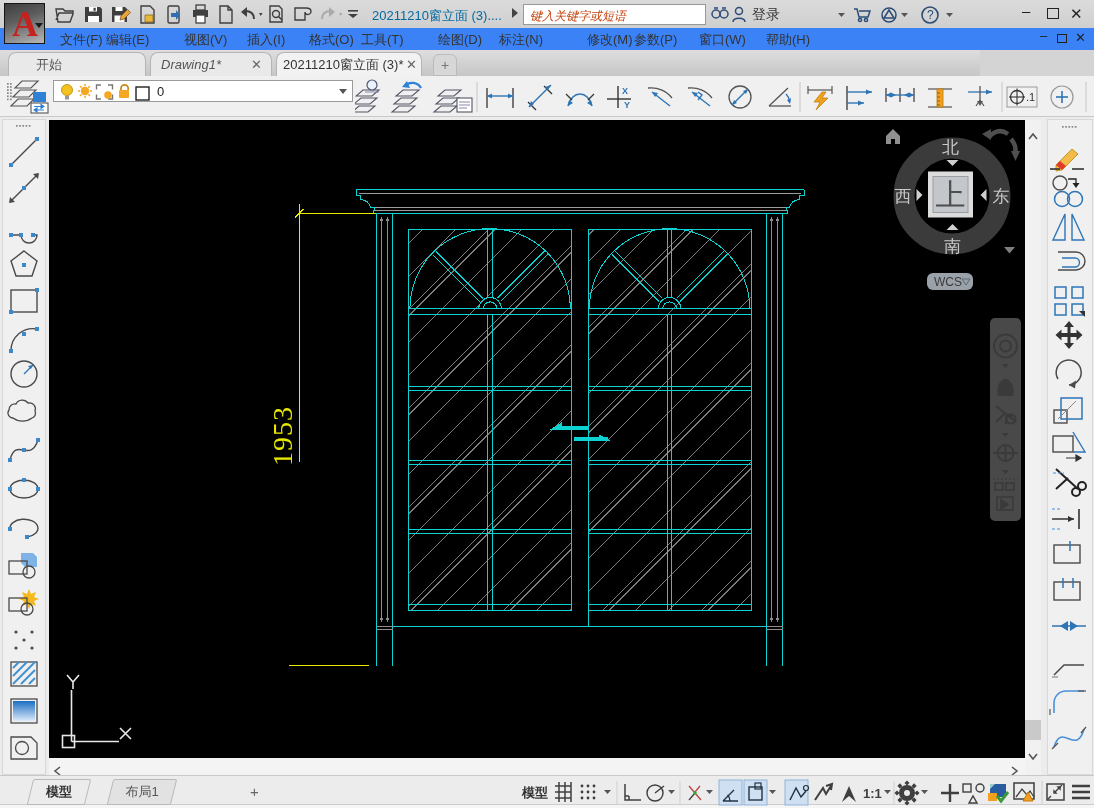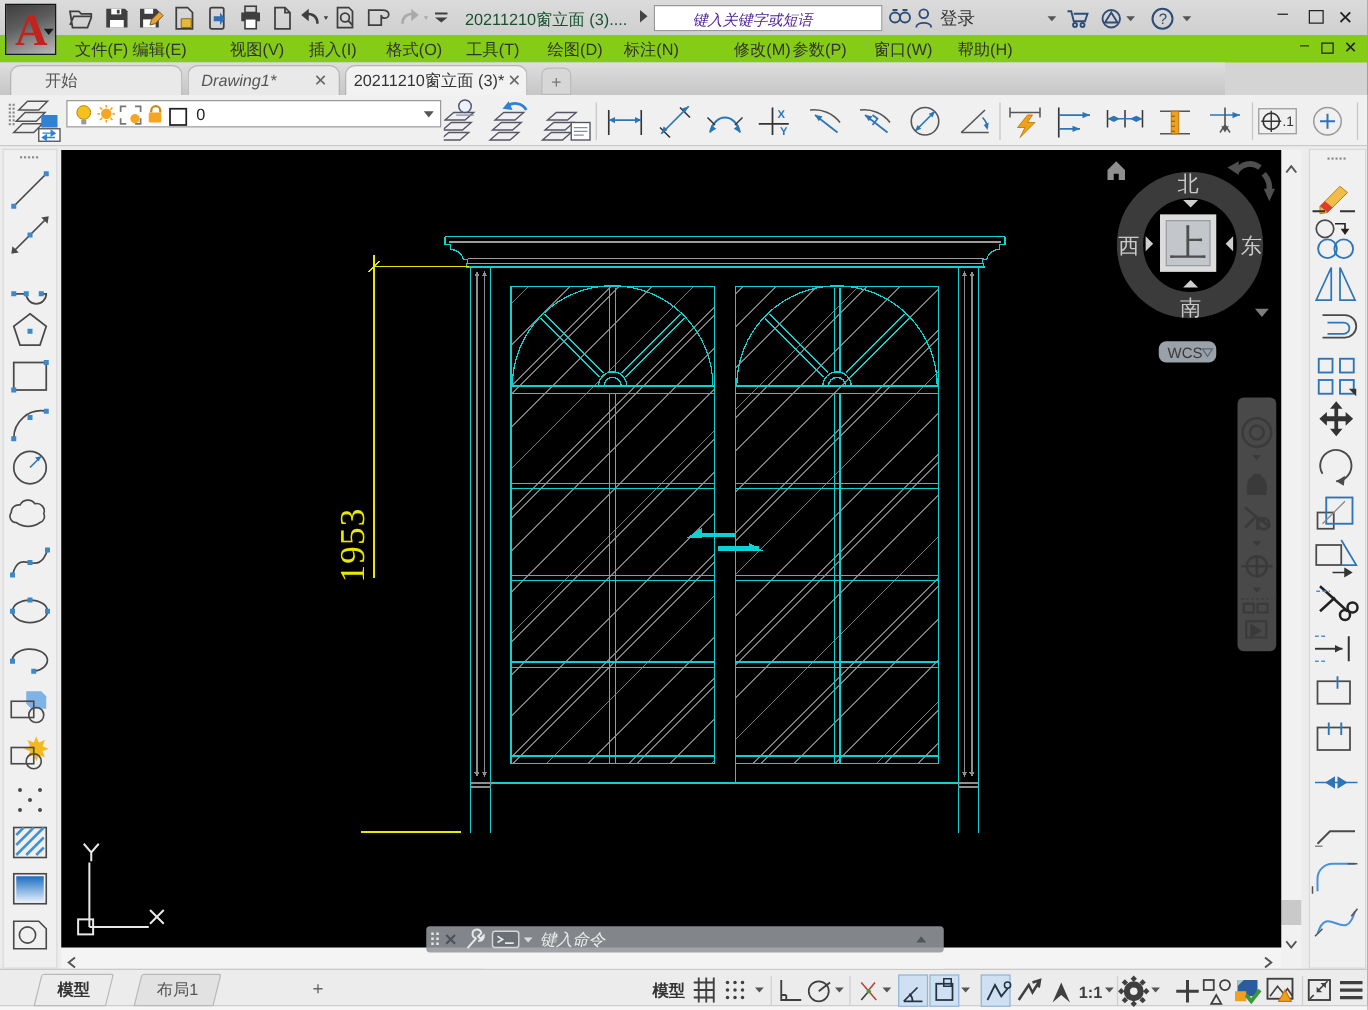--- a/index.html
+++ b/index.html
@@ -3,24 +3,24 @@
 *{margin:0;padding:0;box-sizing:border-box;}
 html,body{width:1094px;height:808px;overflow:hidden;background:#d4d4d4;
  font-family:"Liberation Sans",sans-serif;}
 .abs{position:absolute;}
 #app{position:relative;width:1094px;height:808px;}
 #titlebar{left:0;top:0;width:1094px;height:28px;background:linear-gradient(#dbdbdb,#cfcfcf);}
 #alogo{left:4px;top:3px;width:41px;height:41px;background:linear-gradient(160deg,#3e3e3e 0%,#5e5e5e 40%,#b9b9b9 100%);border:1px solid #161616;z-index:5;}
 #alogo .A{position:absolute;left:7px;top:-1px;font-size:36px;font-weight:bold;color:#c5211e;
  font-family:"Liberation Serif",serif;}
 #alogo .dd{position:absolute;right:1px;top:19px;width:0;height:0;border-left:4px solid transparent;border-right:4px solid transparent;border-top:5px solid #1a1a1a;}
-#fname{left:372px;top:7px;color:#14532d;font-size:13px;text-align:center;}
+#fname{left:372px;top:7px;color:#0369a1;font-size:13px;text-align:center;}
 #sbox{left:523px;top:4px;width:183px;height:21px;background:#fff;border:1px solid #999;}
-#sbox span{position:absolute;left:6px;top:3px;font-style:italic;color:#4c1d95;font-size:12px;margin-left:24px;}
-#menubar{left:0;top:28px;width:1094px;height:22px;background:#84cc16;font-size:13px;color:#333;}
+#sbox span{position:absolute;left:6px;top:3px;font-style:italic;color:#c2410c;font-size:12px;}
+#menubar{left:0;top:28px;width:1094px;height:22px;background:#3b82f6;font-size:13px;color:#333;}
 #menubar span{position:absolute;top:3px;}
 #tabbar{left:0;top:50px;width:980px;height:26px;background:linear-gradient(#dedede,#c6c6c6);}
 .ftab{position:absolute;top:2px;height:24px;background:#e9e9e9;border:1px solid #b5b5b5;border-bottom:none;
  border-radius:8px 8px 0 0;color:#555;font-size:13px;text-align:center;}
 .ftab.active{background:#f2f2f2;color:#333;}
 .ftab .x{color:#666;font-size:13px;}
 #tabplus{position:absolute;left:433px;top:4px;width:24px;height:22px;background:#d7d7d7;border:1px solid #bbb;border-radius:6px 6px 0 0;color:#777;font-size:14px;text-align:center;line-height:20px;}
 #ribbon{left:0;top:76px;width:1094px;height:41px;background:#f0f0f0;border-bottom:1px solid #c9c9c9;}
 #combo{position:absolute;left:53px;top:4px;width:300px;height:22px;background:#fff;border:1px solid #9a9a9a;}
 #combo .zero{position:absolute;left:103px;top:3px;font-size:13px;color:#222;}
@@ -128,21 +128,21 @@
 </svg>
     <div class="abs" style="left:1022px;top:2px;font-size:15px;color:#222">–</div>
     <div class="abs" style="left:1047px;top:8px;width:12px;height:11px;border:1.5px solid #222"></div>
     <div class="abs" style="left:1070px;top:5px;font-size:15px;color:#222">✕</div>
     <div id="menubar" class="abs">
       <span style="left:60px">文件(F)</span>
       <span style="left:106px">编辑(E)</span>
       <span style="left:184px">视图(V)</span>
       <span style="left:247px">插入(I)</span>
       <span style="left:309px">格式(O)</span>
-      <span style="left:373px">工具(T)</span>
+      <span style="left:361px">工具(T)</span>
       <span style="left:438px">绘图(D)</span>
       <span style="left:499px">标注(N)</span>
       <span style="left:587px">修改(M)</span>
       <span style="left:634px">参数(P)</span>
       <span style="left:699px">窗口(W)</span>
       <span style="left:766px">帮助(H)</span>
       <span style="left:1040px;top:0px;color:#222;">–</span>
       <span style="left:1057px;top:6px;width:10px;height:9px;border:1.4px solid #222;"></span>
       <span style="left:1075px;top:2px;color:#222;">✕</span>
     </div>
@@ -718,41 +718,20 @@
             <g stroke="#3a3a3a" fill="none" stroke-width="1.6">
               <rect x="995" y="483" width="8" height="7"></rect>
               <rect x="1006" y="483" width="8" height="7"></rect>
               <rect x="997" y="497" width="16" height="13"></rect>
               <path d="M1001,500 l7,4.5 -7,4.5 Z" fill="#3a3a3a"></path>
             </g>
           </g>
         </svg>
       </div>
     </div>
-    <div id="cmddock">
-<svg width="414" height="21" viewBox="0 0 414 21">
-<g fill="#e6e6e6">
-<rect x="4" y="5" width="2" height="2"></rect>
-          <rect x="8" y="5" width="2" height="2"></rect>
-<rect x="4" y="9" width="2" height="2"></rect>
-          <rect x="8" y="9" width="2" height="2"></rect>
-<rect x="4" y="13" width="2" height="2"></rect>
-          <rect x="8" y="13" width="2" height="2"></rect>
-</g>
-<path d="M16,7 l7,7 M23,7 l-7,7" stroke="#4e5358" stroke-width="1.8"></path>
-<g stroke="#e8e8e8" stroke-width="1.6" fill="none">
-          <path d="M33,17.5 l7,-8"></path>
-          <path d="M40,9.5 a3.5,3.5 0 1 1 4,-4 l-2.5,2.5 2,2 2.5,-2.5 a3.5,3.5 0 0 1 -4.5,4"></path>
-        </g>
-<rect x="53" y="4" width="21" height="13" rx="2" fill="#6a7075" stroke="#d5d5d5" stroke-width="1.2"></rect>
-<path d="M57,8 l4,2.5 -4,2.5 M63,13.5 h7" stroke="#e8e8e8" stroke-width="1.4" fill="none"></path>
-<path d="M78,9 l7,0 -3.5,4 Z" fill="#dcdcdc"></path>
-<text x="91" y="15" font-size="13" font-style="italic" fill="#ececec">键入命令</text>
-<path d="M392,13 l4,-5 4,5 Z" fill="#50555a"></path>
-</svg></div>
     <div id="cmdsub"></div>
     <div id="statusbar" class="abs">
       <div class="abs" style="left:0;top:28px;width:1094px;height:5px;background:#f6f6f6;border-top:1px solid #cdcdcd;"></div>
       <div class="ltab" style="left:30px;width:58px;background:#ececec;">
         <span style="font-weight:bold;color:#333">模型</span>
       </div>
       <div class="ltab" style="left:110px;width:64px;">
         <span>布局1</span>
       </div>
       <div class="abs" style="left:250px;top:7px;color:#666;font-size:15px;">+</div>

